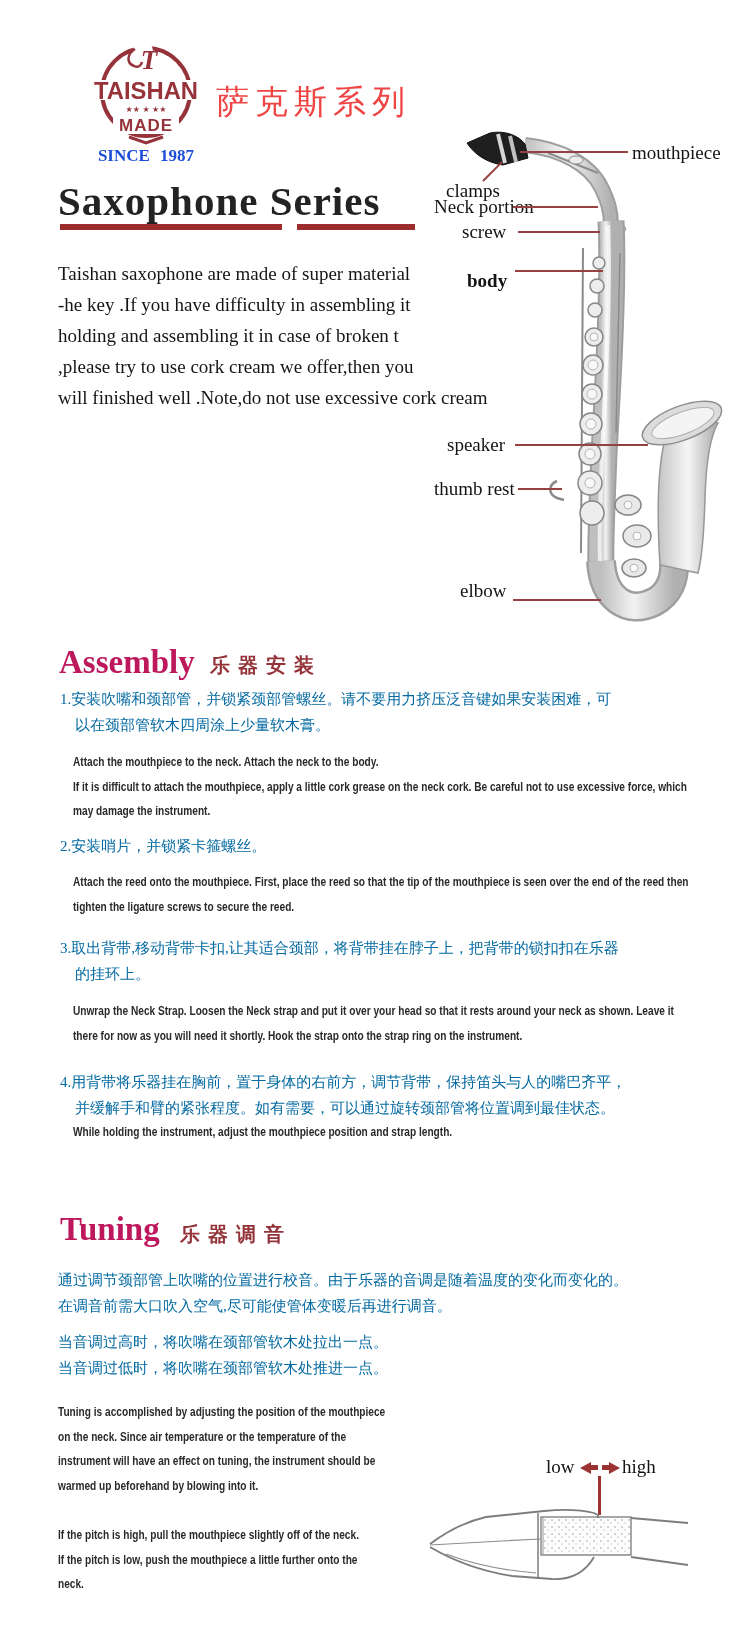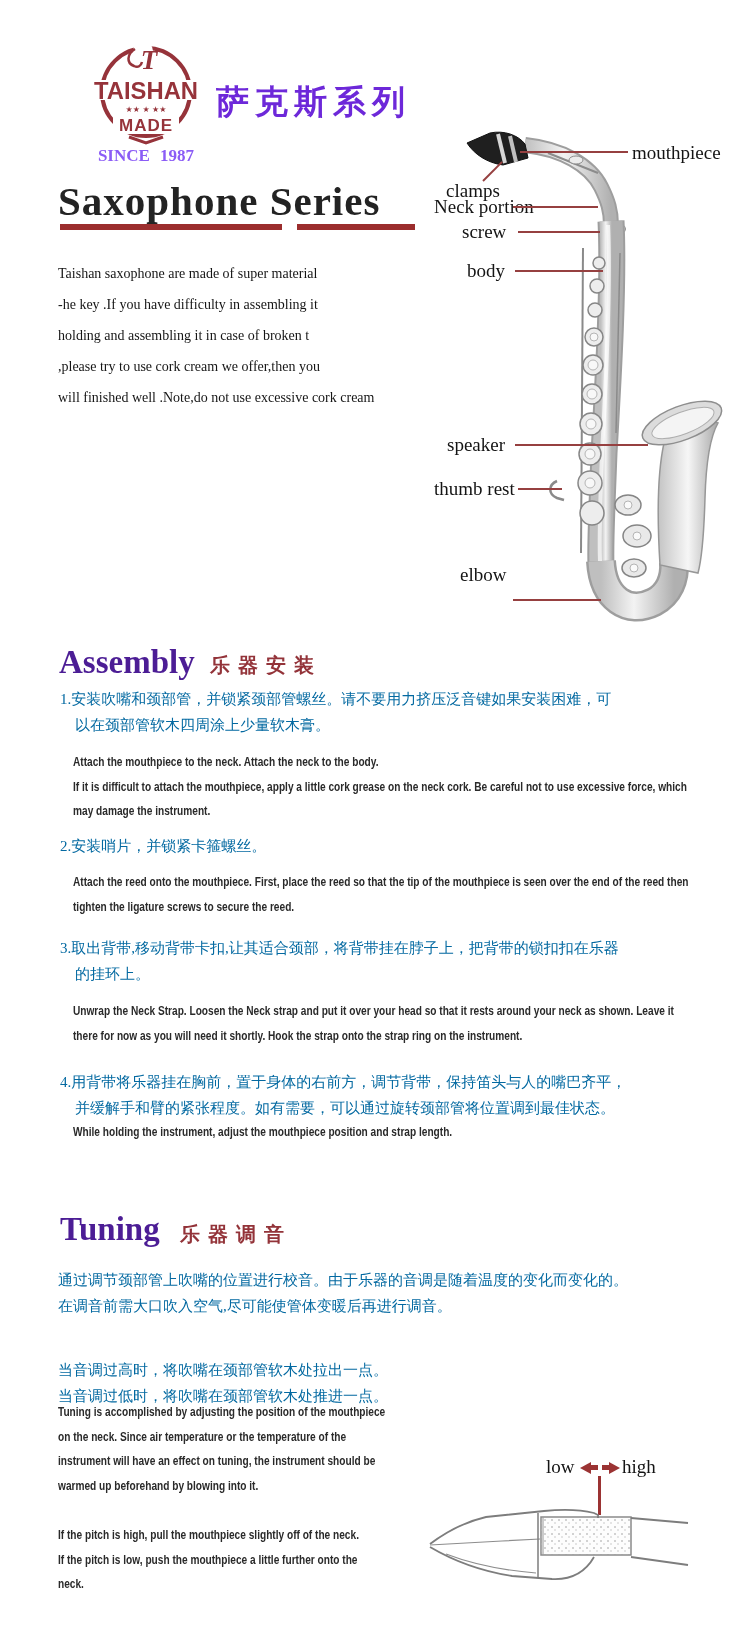--- a/index.html
+++ b/index.html
@@ -3,35 +3,35 @@
 <meta charset="utf-8">
 <style>
   html,body{margin:0;padding:0;background:#ffffff;}
   #page{position:relative;width:750px;height:1629px;background:#fff;overflow:hidden;
         font-family:"Liberation Serif","DejaVu Serif",serif;color:#101010;}
   .abs{position:absolute;}
   .nowrap{white-space:nowrap;}
   
   .page-title{font-size:41px;font-weight:bold;color:#232323;letter-spacing:1px;}
   .rule{position:absolute;height:6px;background:#9b2d2d;}
-  .sec-title{font-size:33px;font-weight:bold;color:#4c1d95;}
+  .sec-title{font-size:33px;font-weight:bold;color:#be185d;}
   .sec-cn{font-size:20px;font-weight:bold;color:#933339;letter-spacing:8px;white-space:nowrap;}
-  .series-cn{font-size:33px;color:#6d28d9;letter-spacing:6px;white-space:nowrap;font-weight:bold;}
-  
-  .intro-line{font-size:14px;line-height:31px;white-space:nowrap;color:#151515;}
+  .series-cn{font-size:33px;color:#ef4444;letter-spacing:6px;white-space:nowrap;}
+  
+  .intro-line{font-size:19px;line-height:31px;white-space:nowrap;color:#151515;}
   .cnline{font-size:15px;line-height:26px;white-space:nowrap;color:#0369a1;}
   .cnline.cont{padding-left:15px;}
   .enb{font-family:"Liberation Sans","DejaVu Sans",sans-serif;font-weight:bold;font-size:13.5px;
        line-height:24.5px;color:#2a2a2a;transform:scaleX(0.75);transform-origin:0 0;}
   .enb div{white-space:nowrap;}
   
   .sxlabel{font-size:19px;color:#141414;white-space:nowrap;}
   .lead{position:absolute;height:2px;background:#964040;}
   
-  .since{font-size:17px;font-weight:bold;color:#8b5cf6;text-align:center;word-spacing:6px;white-space:nowrap;}
+  .since{font-size:17px;font-weight:bold;color:#1d4ed8;text-align:center;word-spacing:6px;white-space:nowrap;}
   
   .pitchlabel{font-size:19px;color:#141414;white-space:nowrap;}
   .arrhead-l{width:0;height:0;border-top:6px solid transparent;border-bottom:6px solid transparent;border-right:11px solid #9b3333;}
   .arrhead-r{width:0;height:0;border-top:6px solid transparent;border-bottom:6px solid transparent;border-left:11px solid #9b3333;}
   .arrbar{background:#9b3333;height:5px;}
   .vline{width:3px;background:#9b3333;}
 </style>
 </head>
 <body>
 
@@ -138,24 +138,24 @@
       <path d="M37,30 L60,20 C74,17 88,22 95,31 L98,45 L73,52 C57,50 44,41 37,30 Z" fill="#1f1f1f" stroke="#111111"></path>
       <path d="M68,21 L75,50" stroke="#d6d6d6" stroke-width="4"></path>
       <path d="M80,23 L86,49" stroke="#bfbfbf" stroke-width="4"></path>
     </svg>
   </div>
 
   <div class="abs sxlabel" style="left:632px;top:142px;">mouthpiece</div>
   <div class="abs sxlabel" style="left:446px;top:180px;">clamps</div>
   <div class="abs sxlabel" style="left:434px;top:196px;">Neck portion</div>
   <div class="abs sxlabel" style="left:462px;top:221px;">screw</div>
-  <div class="abs sxlabel" style="left:467px;top:260px;">body</div>
+  <div class="abs sxlabel" style="left:467px;top:270px;font-weight:bold;">body</div>
   <div class="abs sxlabel" style="left:447px;top:434px;">speaker</div>
   <div class="abs sxlabel" style="left:434px;top:478px;">thumb rest</div>
-  <div class="abs sxlabel" style="left:460px;top:564px;">elbow</div>
+  <div class="abs sxlabel" style="left:460px;top:580px;">elbow</div>
 
   <div class="lead" style="left:520px;top:151px;width:108px;"></div>
   <div class="lead" style="left:483px;top:180px;width:27px;transform:rotate(-45deg);transform-origin:0 50%;"></div>
   <div class="lead" style="left:513px;top:206px;width:85px;"></div>
   <div class="lead" style="left:518px;top:231px;width:82px;"></div>
   <div class="lead" style="left:515px;top:270px;width:88px;"></div>
   <div class="lead" style="left:515px;top:444px;width:133px;"></div>
   <div class="lead" style="left:518px;top:488px;width:44px;"></div>
   <div class="lead" style="left:513px;top:599px;width:88px;"></div>
 
@@ -198,21 +198,21 @@
   </div>
 
   <div class="abs sec-title" style="left:60px;top:1211px;">Tuning</div>
   <div class="abs sec-cn" style="left:180px;top:1221px;">乐器调音</div>
 
   <div class="abs" style="left:58px;top:1267px;">
     <div class="cnline">通过调节颈部管上吹嘴的位置进行校音。由于乐器的音调是随着温度的变化而变化的。</div>
     <div class="cnline">在调音前需大口吹入空气,尽可能使管体变暖后再进行调音。</div>
   </div>
 
-  <div class="abs" style="left:58px;top:1329px;margin-top:28px;">
+  <div class="abs" style="left:58px;top:1329px;">
     <div class="cnline">当音调过高时，将吹嘴在颈部管软木处拉出一点。</div>
     <div class="cnline">当音调过低时，将吹嘴在颈部管软木处推进一点。</div>
   </div>
 
   <div class="abs enb" style="left:58px;top:1400px;">
     <div>Tuning is accomplished by adjusting the position of the mouthpiece</div>
     <div>on the neck. Since air temperature or the temperature of the</div>
     <div>instrument will have an effect on tuning, the instrument should be</div>
     <div>warmed up beforehand by blowing into it.</div>
   </div>

